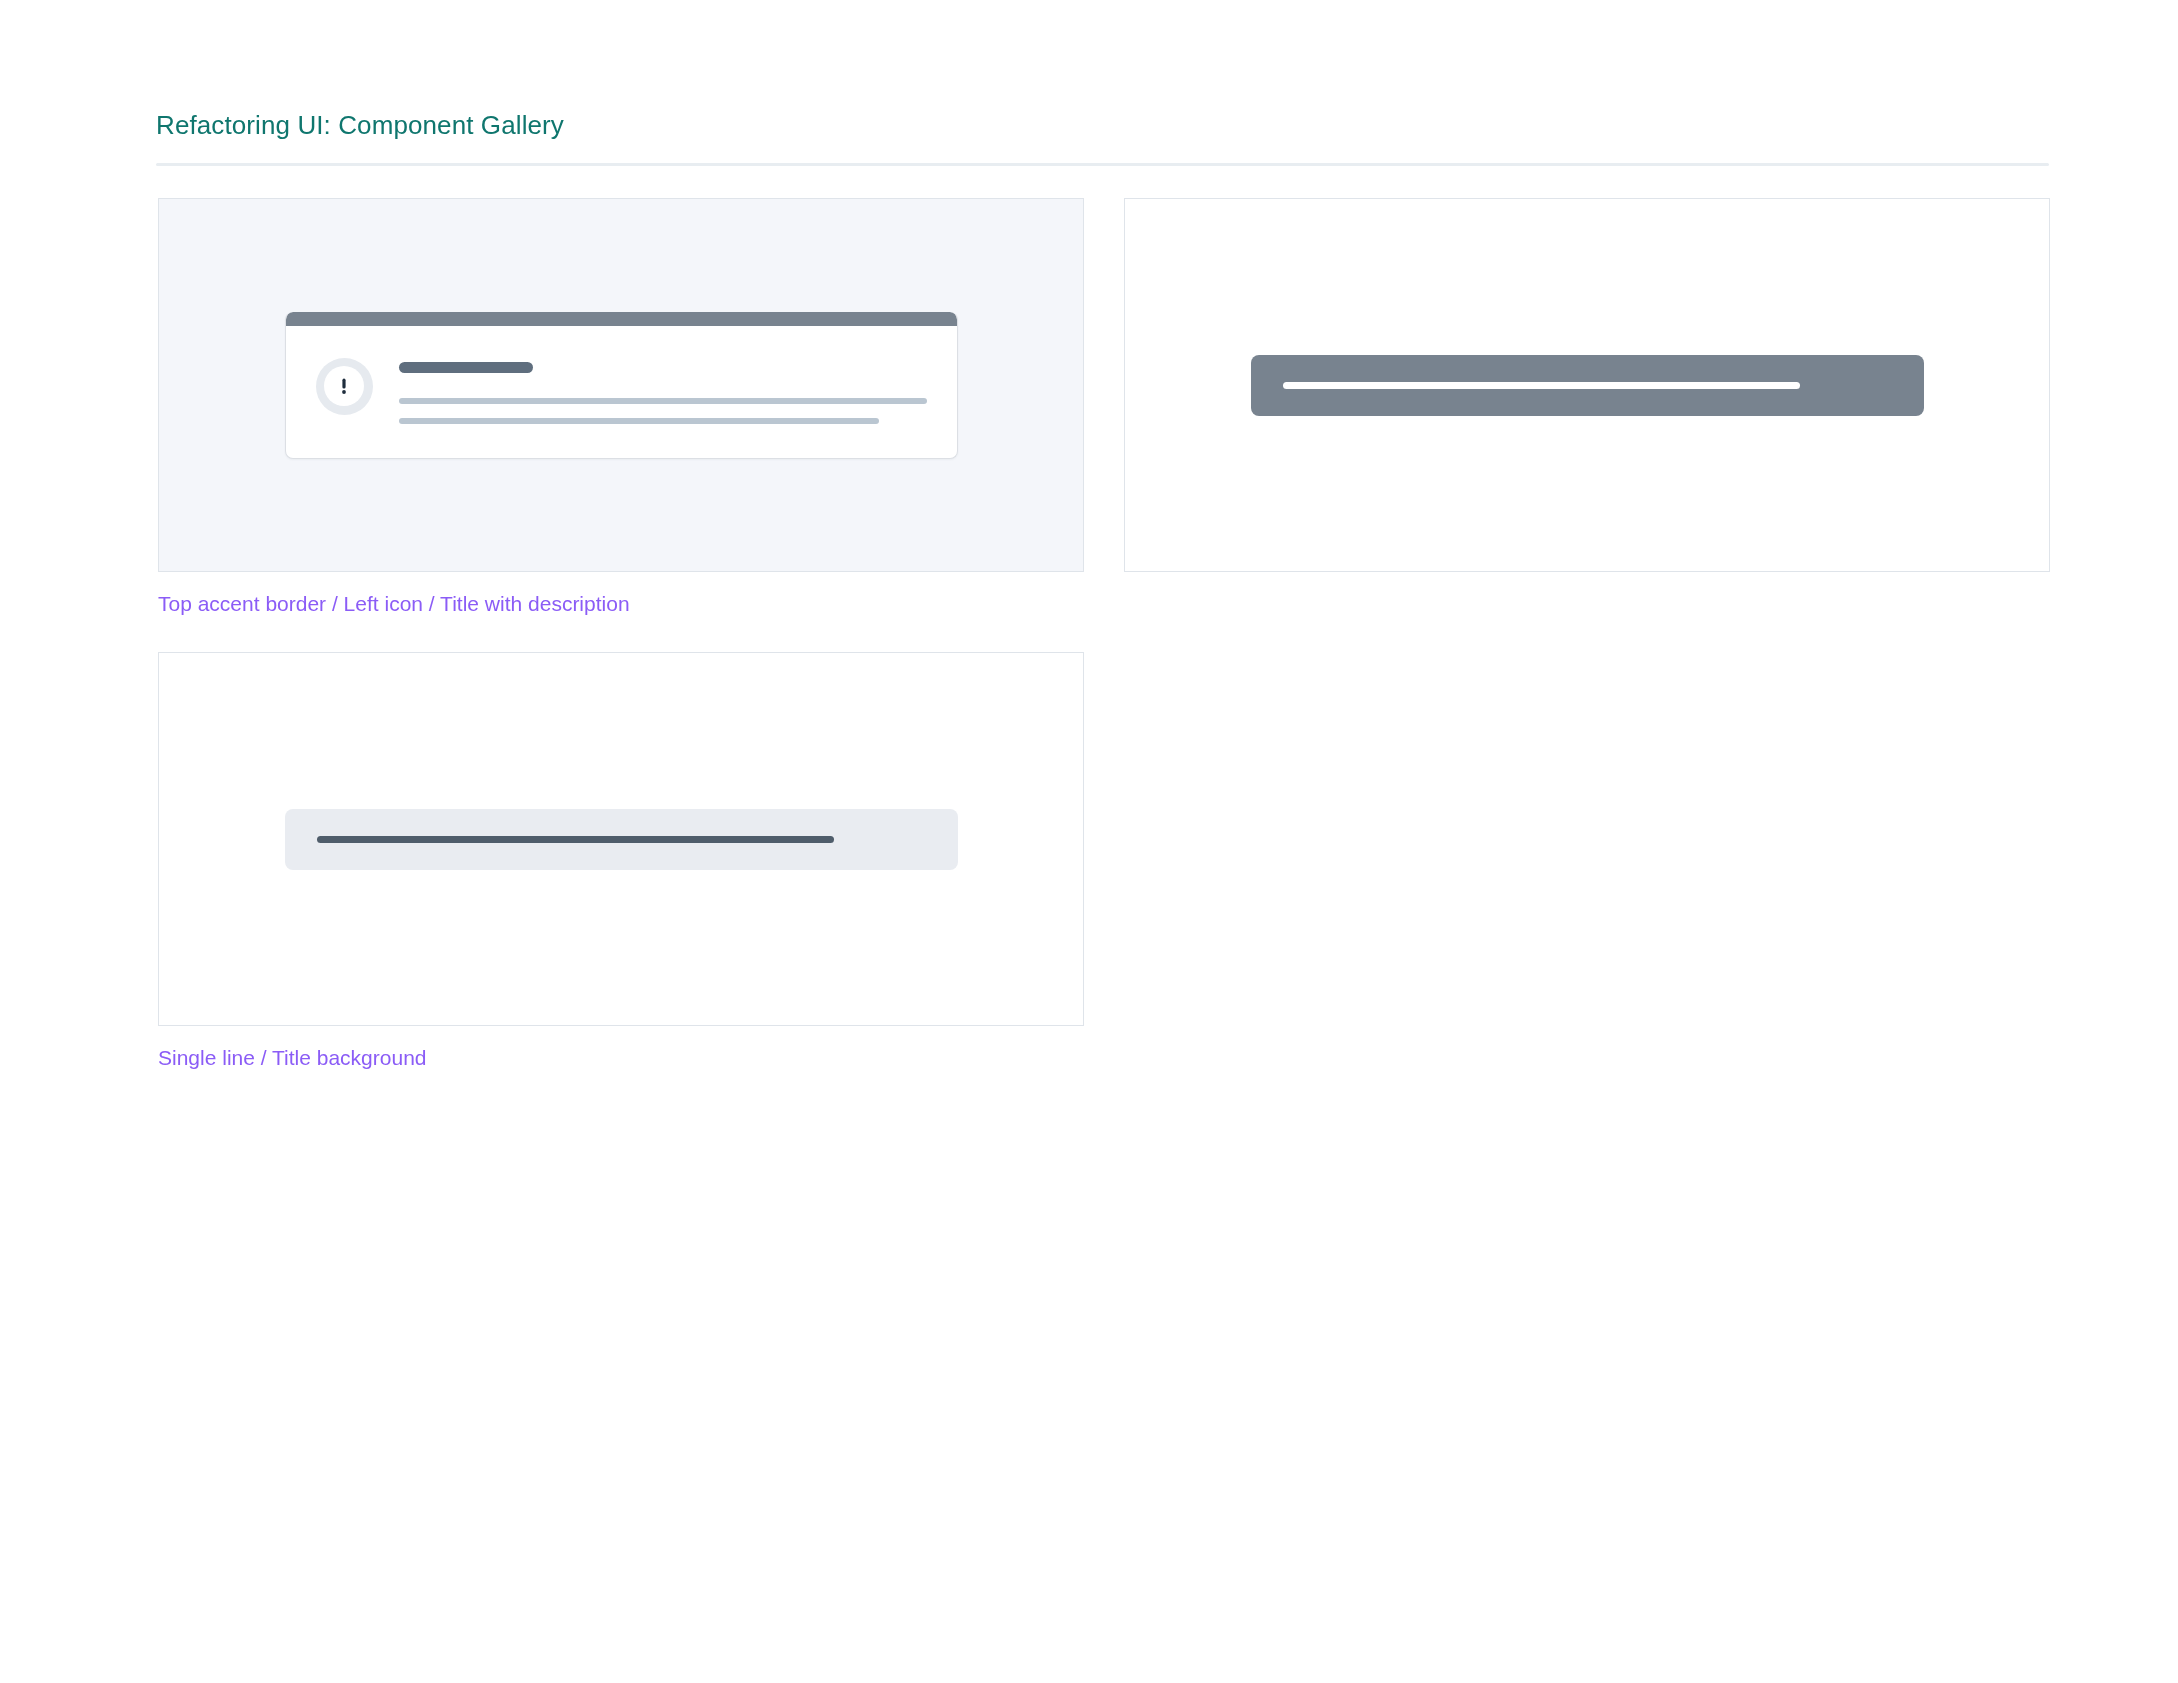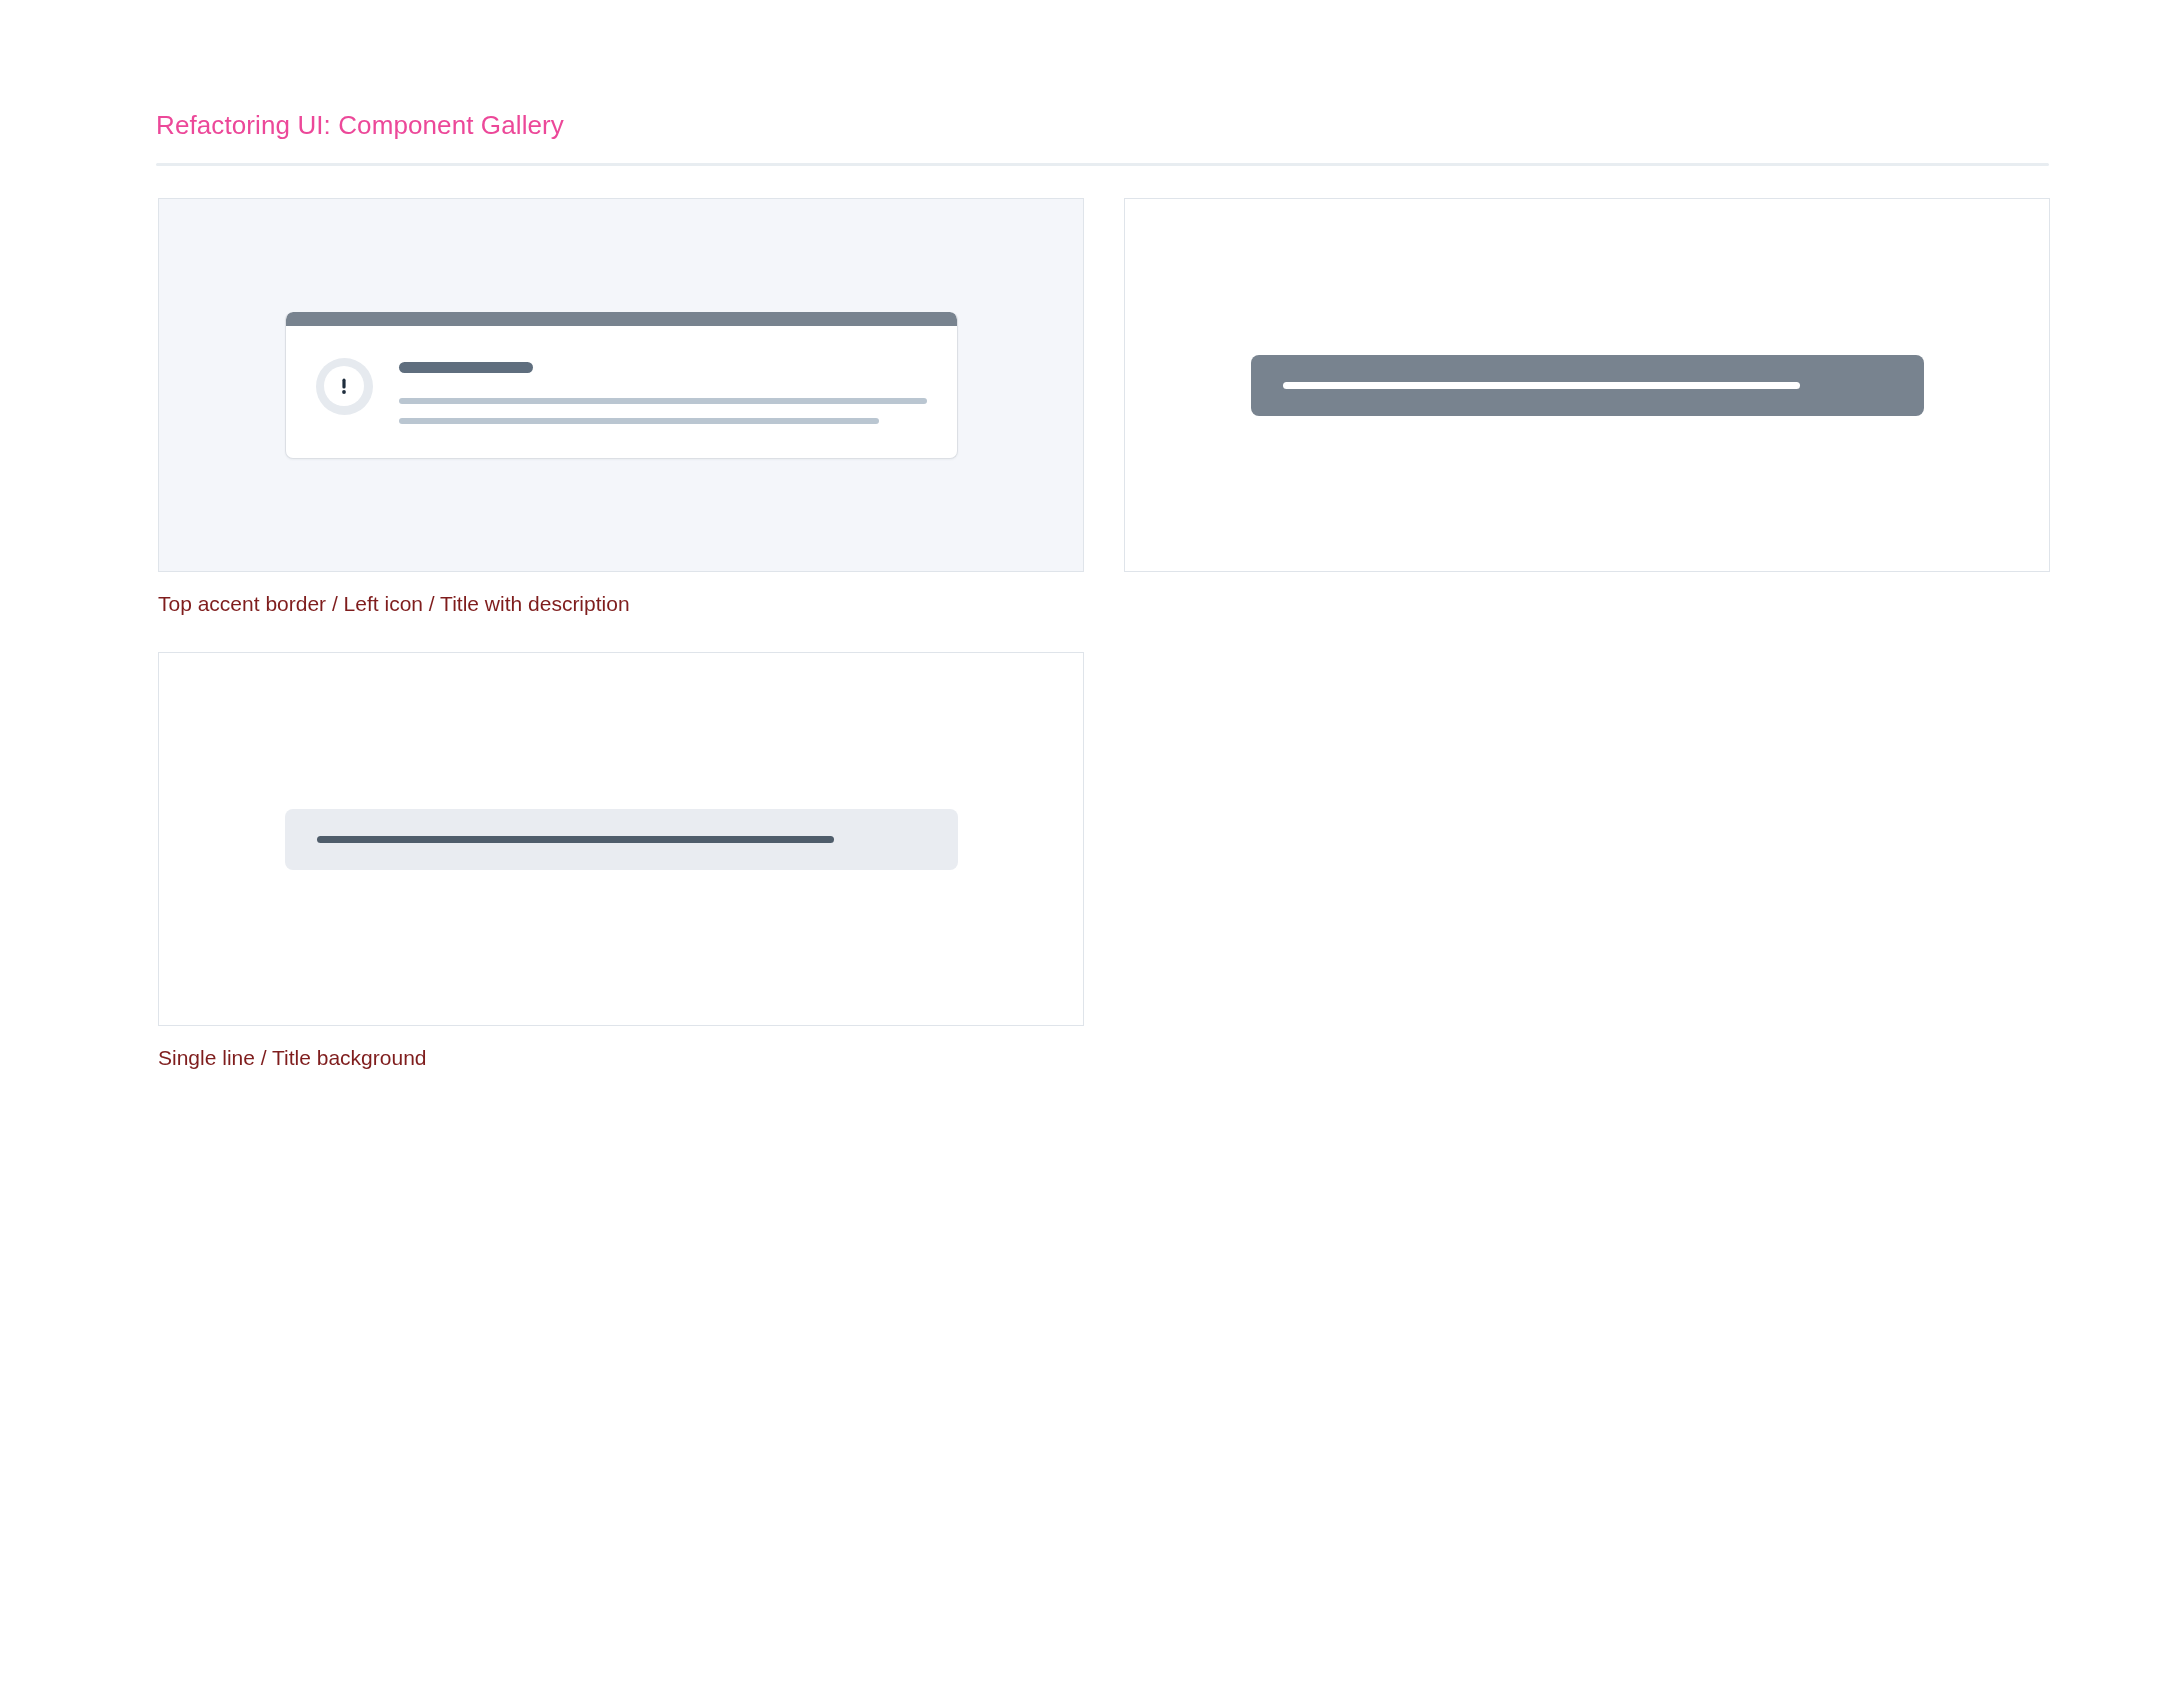--- a/index.html
+++ b/index.html
@@ -24,21 +24,21 @@
   
   .header {
     position: absolute;
     left: 156px;
     top: 109px;
     width: 1893px;
   }
   .page-title {
     font-size: 26px;
     font-weight: 400;
-    color: #ec4899;
+    color: #0f766e;
     letter-spacing: 0.1px;
     line-height: 1.3;
     white-space: nowrap;
   }
   .header-rule {
     margin-top: 20px;
     height: 3px;
     width: 100%;
     background: #e8edf1;
     border-radius: 2px;
@@ -65,21 +65,21 @@
     display: flex;
     align-items: center;
     justify-content: center;
   }
   .demo-frame.shade  { background: #f4f6fa; }
   .demo-frame.plain  { background: #ffffff; }
 
   .demo-caption {
     margin-top: 18px;
     font-size: 21px;
-    color: #7f1d1d;
+    color: #8b5cf6;
     font-weight: 400;
     line-height: 1.35;
     white-space: nowrap;
   }
 
   
   .alert-topaccent {
     width: 673px;
     background: #ffffff;
     border: 1px solid #dcdfe4;

